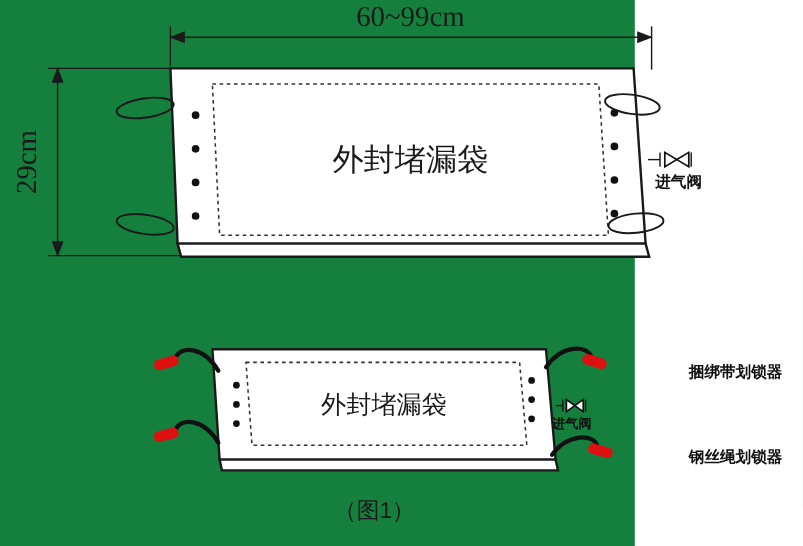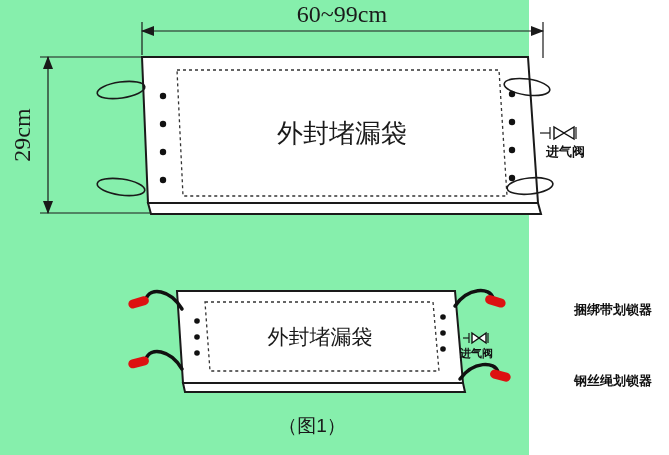--- a/index.html
+++ b/index.html
@@ -8,21 +8,21 @@
     background: #ffffff;
     width: 669px;
     height: 455px;
     overflow: hidden;
     font-family: "Liberation Sans", sans-serif;
   }
   .canvas {
     position: relative;
     width: 529px;
     height: 455px;
-    background: #86efac;
+    background: #15803d;
   }
   svg { display: block; }
   .dim-text {
     font-family: "Liberation Serif", serif;
     font-size: 24px;
     fill: #1a1a1a;
   }
   .bag-label-top {
     font-family: "Liberation Sans", sans-serif;
     font-size: 26px;

